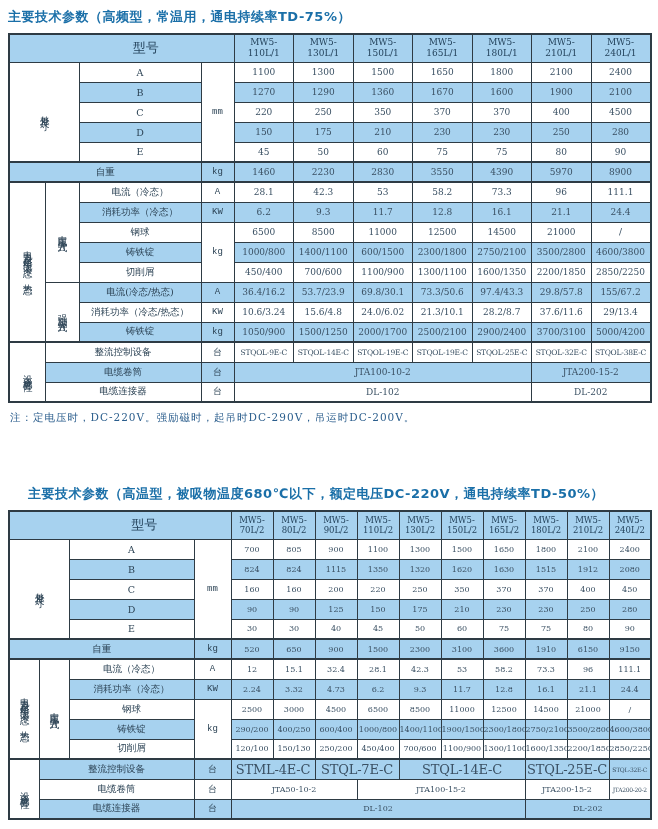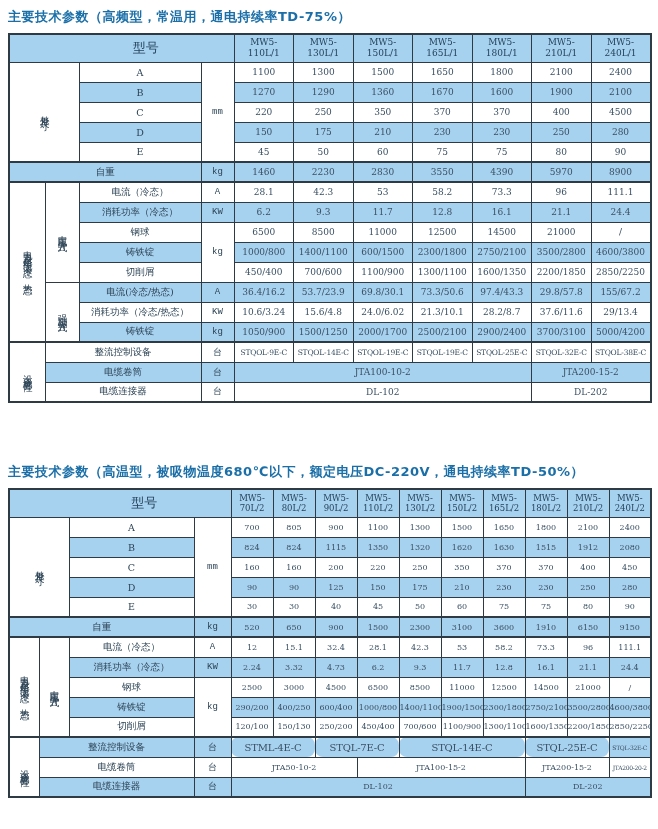--- a/index.html
+++ b/index.html
@@ -1,42 +1,42 @@
 <!DOCTYPE html>
 <html><head>
 <meta charset="utf-8">
 <style>
   html,body{margin:0;padding:0;background:#ffffff;}
   body{width:658px;height:829px;font-family:"DejaVu Sans",sans-serif;}
   .page{padding:6px 8px 0 8px;}
   .title{font-size:13px;font-weight:bold;color:#1a6fa8;letter-spacing:0.5px;margin:2px 0 7px 0;
          font-family:"DejaVu Sans",sans-serif;}
-  .title.second{margin-top:60px;}
+  .title.second{margin-top:60px;margin-left:20px;}
   table{border-collapse:collapse;table-layout:fixed;width:642px;border:2px solid #2e3b44;
         font-family:"DejaVu Serif",serif;}
   td{border:1px solid #2e3b44;text-align:center;vertical-align:middle;padding:0;overflow:hidden;
      color:#3a5063;}
   tr.a td{background:#a7d2ef;}
   tr.w td{background:#ffffff;}
   tr.hdr{height:28px;}
   tr.hdr td{background:#a7d2ef;font-weight:normal;color:#24435c;}
   tbody tr{height:20px;}
   tr.sect td{border-top:2px solid #2e3b44;}
   td[rowspan]{background:#ffffff !important;}
   td.mhead{font-size:13px;color:#24435c;padding-left:48px;}
   td.model{font-size:9px;line-height:1.25;white-space:pre-line;}
   #t2 td.model{font-size:8.5px;}
   td.val{font-size:9px;}
   #t2 td.val{font-size:8px;}
   td.lab{font-size:9.5px;color:#2c4355;}
   td.unit{font-size:9px;color:#2c4355;font-family:Liberation Mono, monospace;}
   td.v{writing-mode:vertical-rl;text-orientation:upright;font-size:9.5px;line-height:1.15;
        color:#2c4355;letter-spacing:2px;}
-  td.sm{font-size:7.5px;letter-spacing:-0.2px;border-radius:8px;}
-  #t2 td.sm{font-size:10px;}
+  td.sm{font-size:7.5px;letter-spacing:-0.2px;}
+  #t2 td.sm{font-size:13px;}
   td.xs{font-size:6px;letter-spacing:-0.3px;}
   .note{margin:8px 0 0 2px;font-size:10.5px;color:#2a5d8c;letter-spacing:1px;
         font-family:"DejaVu Serif",serif;}
 </style>
 </head>
 <body>
 
 <div class="page">
   <div class="title">主要技术参数（高频型，常温用，通电持续率TD-75%）</div>
   <table id="t1">
@@ -244,20 +244,21 @@
           <td colspan="2" class="val">JTA200-15-2</td>
         </tr>
         <tr class="w">
           <td colspan="2" class="lab">电缆连接器</td>
           <td class="unit">台</td>
           <td colspan="5" class="val">DL-102</td>
           <td colspan="2" class="val">DL-202</td>
         </tr>
       </tbody>
     </table>
+  <div class="note">注：定电压时，DC-220V。强励磁时，起吊时DC-290V，吊运时DC-200V。</div>
   <div class="title second">主要技术参数（高温型，被吸物温度680℃以下，额定电压DC-220V，通电持续率TD-50%）</div>
   <table id="t2">
       <colgroup>
         <col style="width: 30px;">
         <col style="width: 30px;">
         <col style="width: 125px;">
         <col style="width: 37px;">
         <col style="width: 42px;">
         <col style="width: 42px;">
         <col style="width: 42px;">

